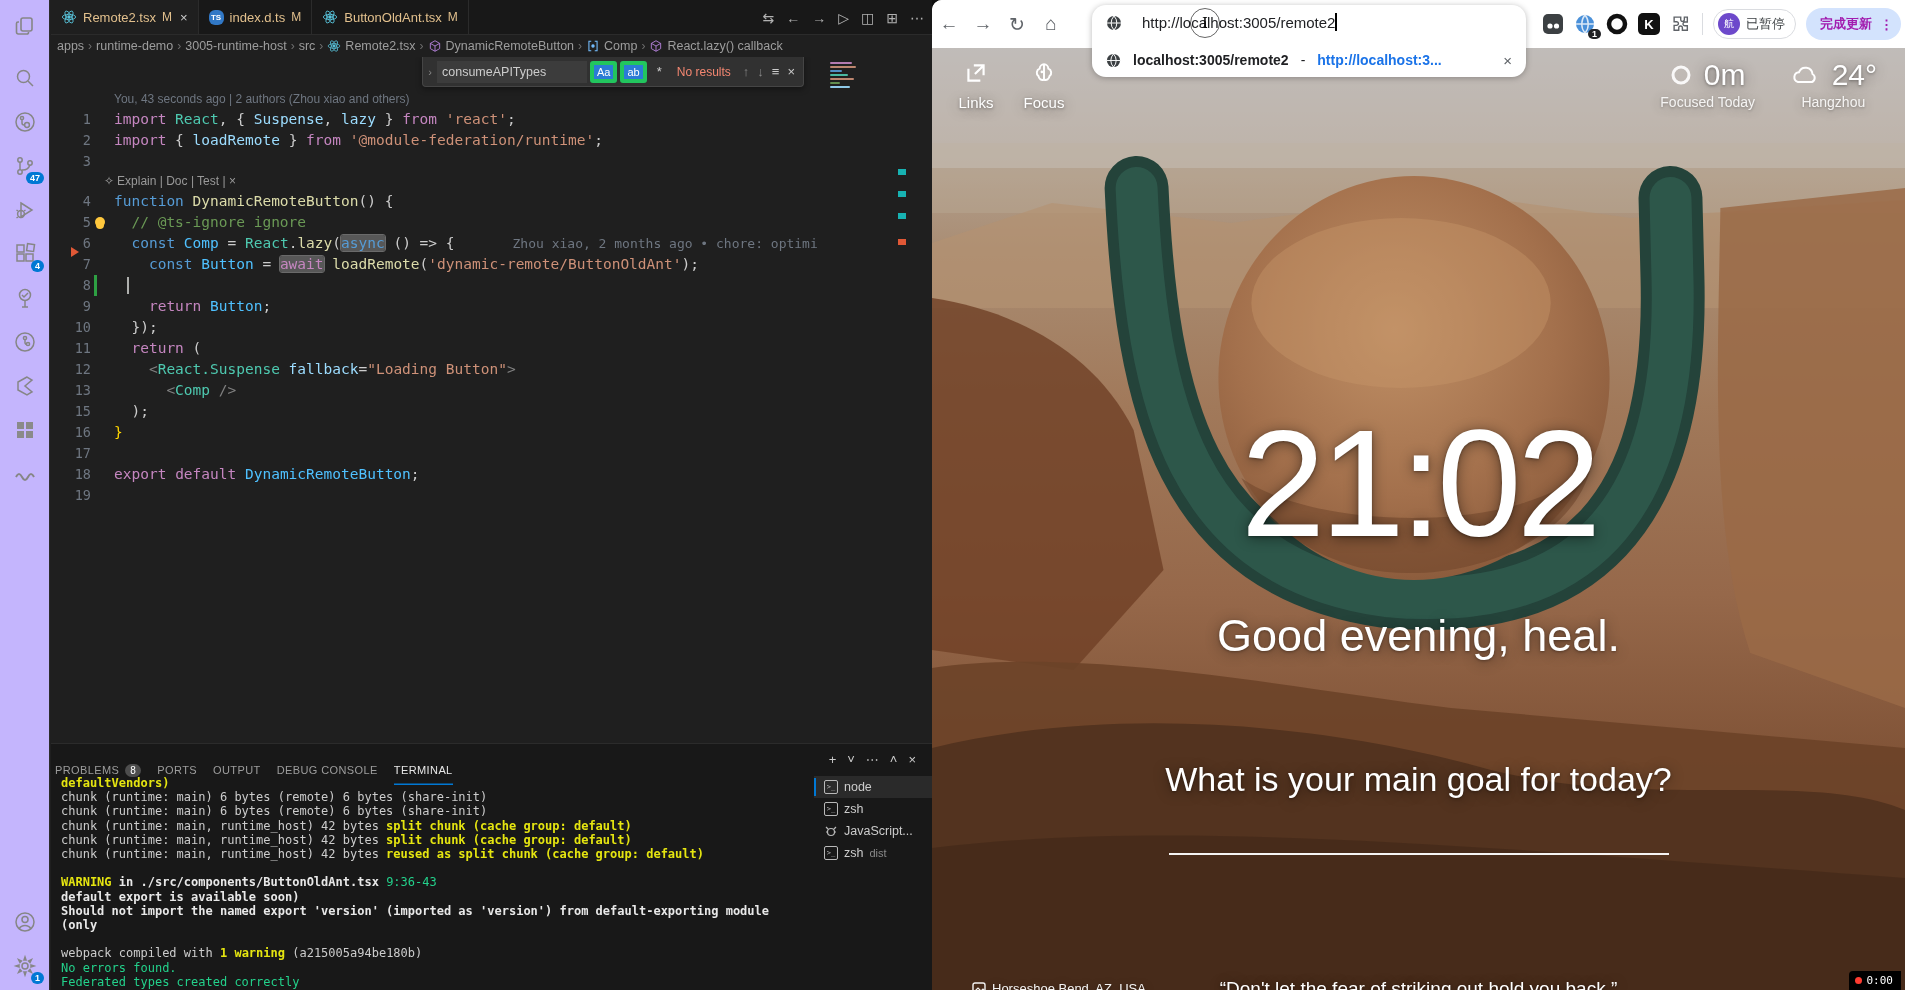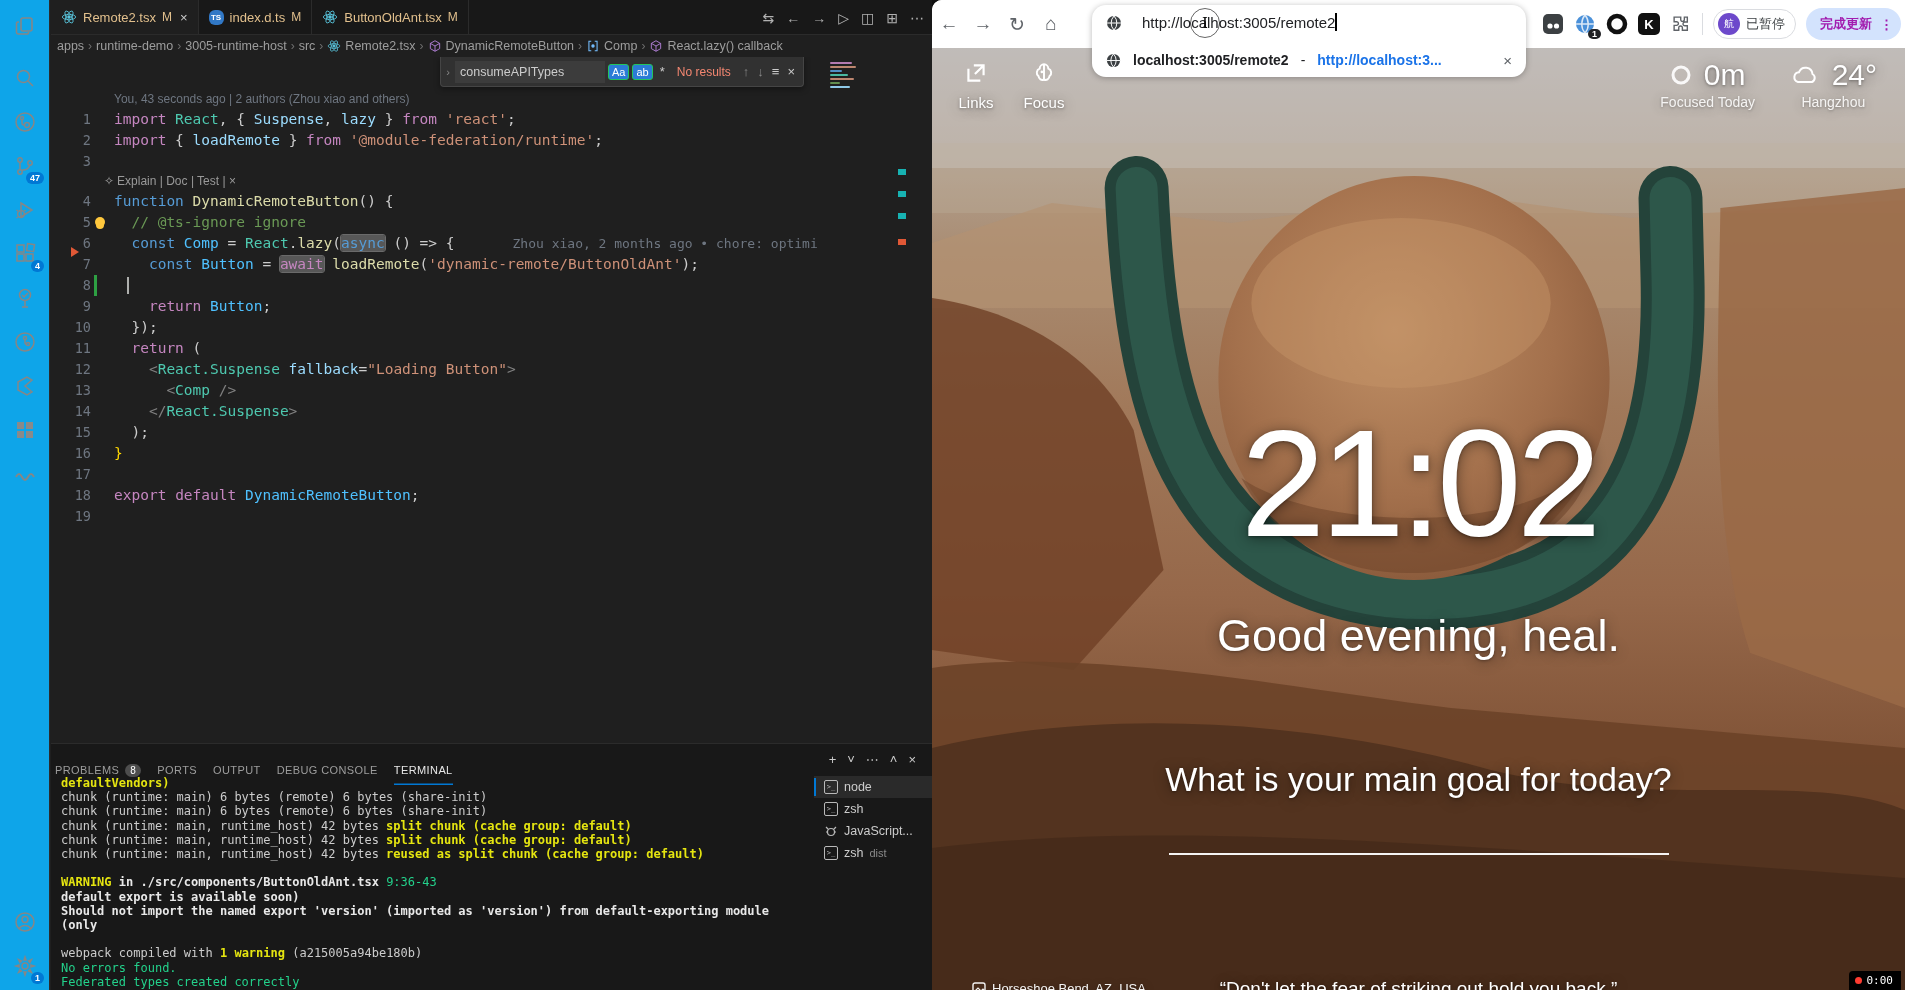--- a/index.html
+++ b/index.html
@@ -1,21 +1,21 @@
 <!DOCTYPE html>
 <html><head>
 <meta charset="utf-8">
 <style>
   * { margin:0; padding:0; box-sizing:border-box; }
   html,body { width:1905px; height:990px; overflow:hidden; background:#101010; font-family:"Liberation Sans",sans-serif; }
   .stage { position:relative; width:1905px; height:990px; }
 
   
   .vscode { position:absolute; left:0; top:0; width:932px; height:990px; background:#1f1f1f; }
-  .activitybar { position:absolute; left:0; top:0; width:50px; height:990px; background:#0ea5e9; border-right:1px solid #2b2b2b; }
+  .activitybar { position:absolute; left:0; top:0; width:50px; height:990px; background:#c4b5fd; border-right:1px solid #2b2b2b; }
   .ab-icon { position:absolute; left:0; width:50px; height:40px; display:flex; align-items:center; justify-content:center; color:#868686; }
   .ab-icon svg { width:24px; height:24px; }
   .ab-badge { position:absolute; right:6px; bottom:2px; background:#0078d4; color:#fff; font-size:9px; border-radius:9px; padding:1px 4px; font-weight:bold; }
   .vmain { position:absolute; left:51px; top:0; right:0; height:990px; }
 
   .tabbar { position:absolute; left:0; top:0; right:0; height:35px; background:#181818; display:flex; border-bottom:1px solid #2b2b2b; }
   .tab { display:flex; align-items:center; gap:6px; padding:0 10px; font-size:13px; color:#9d9d9d; background:#181818; border-right:1px solid #2b2b2b; }
   .tab.active { background:#1f1f1f; }
   .tab .lbl { color:#e2c08d; }
   .tab .mod { color:#e2c08d; font-size:12px; }
@@ -42,21 +42,21 @@
   .tok-fg{color:#cccccc}.tok-pn{color:#808080}.tok-yb{color:#ffd700}
   .boxed { background:#575757; border-radius:2px; outline:1px solid #6a6a6a; }
   .bulb { position:absolute; left:4px; top:5px; width:10px; height:10px; border-radius:50%; background:#ffc83d; box-shadow:0 3px 0 -1px #ffc83d; }
   .redmark { position:absolute; left:20px; width:0; height:0; border-left:8px solid #e05836; border-top:5px solid transparent; border-bottom:5px solid transparent; }
   .gitbar { position:absolute; left:43px; width:3px; height:21px; background:#2ea043; }
   .caret { position:absolute; width:1.5px; height:17px; top:2px; background:#aeafad; }
 
   .findwidget { position:absolute; right:128px; top:0; height:30px; background:#313131; border:1px solid #454545; border-top:none; border-radius:0 0 4px 4px; display:flex; align-items:center; padding:0 4px 0 0; box-shadow:0 2px 6px rgba(0,0,0,.4); z-index:5; }
   .fw-collapse { width:14px; align-self:stretch; display:flex; align-items:center; justify-content:center; color:#888; font-size:11px; }
   .fw-input { width:150px; height:22px; background:#3c3c3c; border:1px solid #3c3c3c; color:#cccccc; font-size:12.5px; padding:0 4px; display:flex; align-items:center; }
-  .fw-opt { margin-left:3px; font-size:11px; color:#fff; background:#2b7bd6; border:1px solid #22c55e; border-radius:3px; padding:1px 3px; }
+  .fw-opt { margin-left:3px; font-size:11px; color:#fff; background:#2b7bd6; border:4px solid #22c55e; border-radius:3px; padding:1px 3px; }
   .fw-opt.off { background:none; border-color:transparent; color:#cccccc; font-size:13px; }
   .fw-res { color:#f48771; font-size:12px; margin:0 8px; }
   .fw-btn { color:#8a8a8a; font-size:13px; margin:0 4px; }
   .fw-btn.on { color:#cccccc; }
 
   .minimap { position:absolute; right:74px; top:3px; width:30px; height:44px; opacity:.9; }
   .minimap div { height:2px; margin:2px 0 0 2px; border-radius:1px; }
   .ovr { position:absolute; width:8px; height:6px; right:26px; background:#17b2b2; }
   .ovr.red { background:#e05836; }
 
@@ -343,21 +343,20 @@
             <div class="row"><span class="num">4</span><span class="dec"></span><span class="src"><span class="tok-kb">function</span><span class="tok-fn"> DynamicRemoteButton</span><span class="tok-fg">() {</span></span></div>
             <div class="row"><span class="num">5</span><span class="dec"><span class="bulb"></span></span><span class="src"><span class="tok-fg">  </span><span class="tok-cm">// @ts-ignore ignore</span></span></div>
             <div class="row"><span class="num">6</span><span class="dec"></span><span class="src"><span class="tok-fg">  </span><span class="tok-kb">const</span><span class="tok-cv"> Comp</span><span class="tok-fg"> = </span><span class="tok-cls">React</span><span class="tok-fg">.</span><span class="tok-fn">lazy</span><span class="tok-fg">(</span><span class="tok-kb boxed">async</span><span class="tok-fg"> () =&gt; {</span><span class="inlineblame">Zhou xiao, 2 months ago • chore: optimi</span></span><span class="redmark" style="top: 14px;"></span></div>
             <div class="row"><span class="num">7</span><span class="dec"></span><span class="src"><span class="tok-fg">    </span><span class="tok-kb">const</span><span class="tok-cv"> Button</span><span class="tok-fg"> = </span><span class="tok-kw boxed">await</span><span class="tok-fg"> </span><span class="tok-fn">loadRemote</span><span class="tok-fg">(</span><span class="tok-st">'dynamic-remote/ButtonOldAnt'</span><span class="tok-fg">);</span></span></div>
             <div class="row"><span class="num">8</span><span class="dec"></span><span class="src"></span><span class="gitbar"></span><span class="caret" style="left: 76px;"></span></div>
             <div class="row"><span class="num">9</span><span class="dec"></span><span class="src"><span class="tok-fg">    </span><span class="tok-kw">return</span><span class="tok-cv"> Button</span><span class="tok-fg">;</span></span></div>
             <div class="row"><span class="num">10</span><span class="dec"></span><span class="src"><span class="tok-fg">  });</span></span></div>
             <div class="row"><span class="num">11</span><span class="dec"></span><span class="src"><span class="tok-fg">  </span><span class="tok-kw">return</span><span class="tok-fg"> (</span></span></div>
             <div class="row"><span class="num">12</span><span class="dec"></span><span class="src"><span class="tok-pn">    &lt;</span><span class="tok-cls">React.Suspense</span><span class="tok-fg"> </span><span class="tok-vr">fallback</span><span class="tok-fg">=</span><span class="tok-st">"Loading Button"</span><span class="tok-pn">&gt;</span></span></div>
             <div class="row"><span class="num">13</span><span class="dec"></span><span class="src"><span class="tok-pn">      &lt;</span><span class="tok-cls">Comp</span><span class="tok-pn"> /&gt;</span></span></div>
-            <div class="row"><span class="num">14</span><span class="dec"></span><span class="src"><span class="tok-pn">    &lt;/</span><span class="tok-cls">React.Suspense</span><span class="tok-pn">&gt;</span></span></div>
             <div class="row"><span class="num">15</span><span class="dec"></span><span class="src"><span class="tok-fg">  );</span></span></div>
             <div class="row"><span class="num">16</span><span class="dec"></span><span class="src"><span class="tok-yb">}</span></span></div>
             <div class="row"><span class="num">17</span><span class="dec"></span><span class="src"></span></div>
             <div class="row"><span class="num">18</span><span class="dec"></span><span class="src"><span class="tok-kw">export</span><span class="tok-fg"> </span><span class="tok-kw">default</span><span class="tok-cv"> DynamicRemoteButton</span><span class="tok-fg">;</span></span></div>
             <div class="row"><span class="num">19</span><span class="dec"></span><span class="src"></span></div>
           </div>
       </div>
 
       <div class="panel">
         <div class="paneltabs" id="paneltabs">

